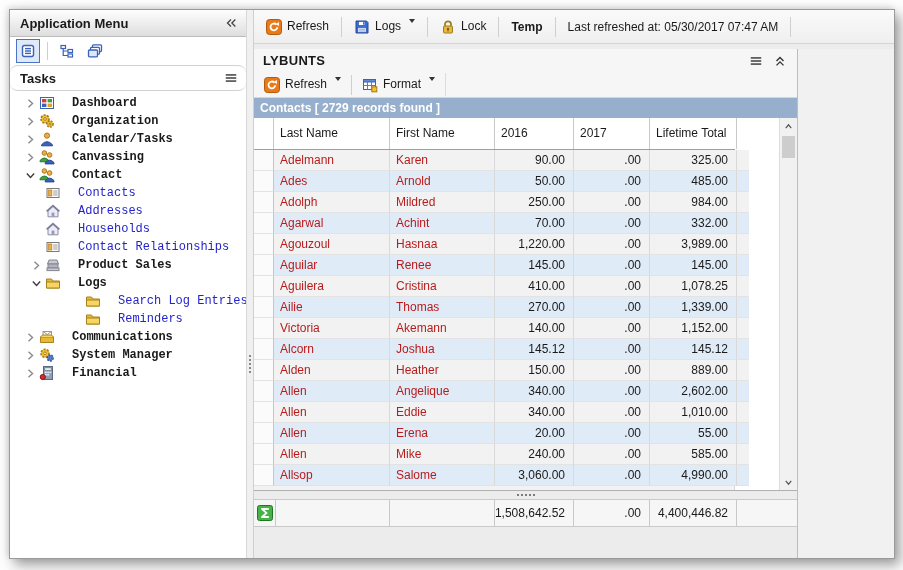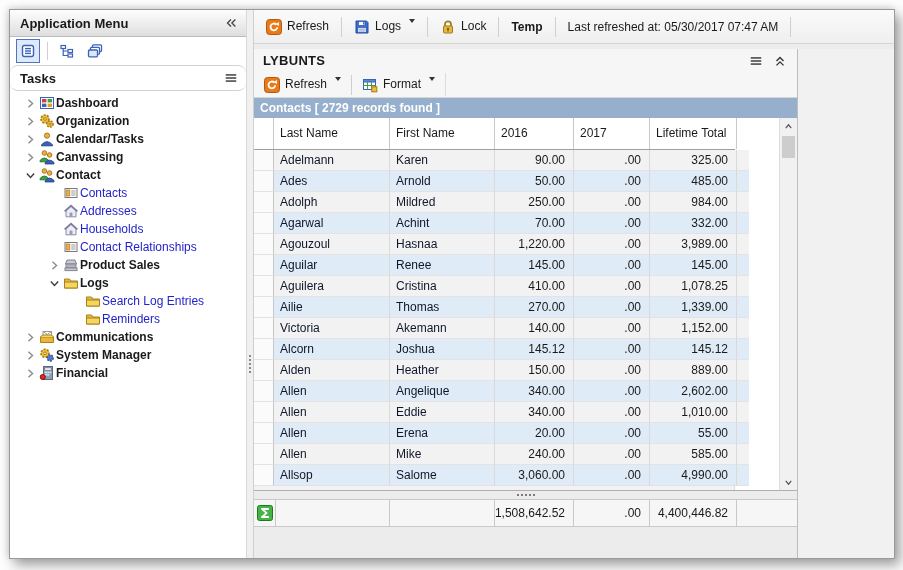--- a/index.html
+++ b/index.html
@@ -20,27 +20,27 @@
   .sidebar-toolbar{height:28px;display:flex;align-items:center;gap:4px;padding:0 6px;background:#fff;}
   .stool{width:22px;height:22px;display:flex;align-items:center;justify-content:center;border:1px solid transparent;}
   .stool.selected{border:1px solid #4a74c8;background:#dfe9f8;}
   .vsep{width:1px;height:18px;background:#cfcfcf;margin:0 3px;flex:none;}
   .tasks-header{height:24px;display:flex;align-items:center;justify-content:space-between;
                 padding:0 8px 0 10px;border-top:1px solid #d2d2d2;border-bottom:1px solid #d2d2d2;
                 font-weight:bold;font-size:13px;background:#fff;border-radius:8px;}
   .tree{flex:1;overflow:hidden;padding-top:3px;}
   .tree-row{height:18px;display:flex;align-items:center;cursor:pointer;}
   .tree-row.lvl0{padding-left:14px;}
-  .tree-row.lvl1{padding-left:38px;}
+  .tree-row.lvl1{padding-left:20px;}
   .tree-row.lvl2{padding-left:60px;}
   .chev{width:15px;height:15px;flex:none;display:flex;align-items:center;}
   .chev svg{width:13px;height:13px;}
   .ticon{width:17px;height:16px;flex:none;}
   .ticon svg{width:16px;height:16px;}
-  .tlabel{margin-left:0;white-space:nowrap;}
+  .tlabel{margin-left:16px;white-space:nowrap;font-family:Liberation Mono, monospace;}
   .tree-row.group .tlabel{font-weight:bold;color:#1a1a1a;}
   .tree-row.link .tlabel{color:#2323cc;}
   
   .vsplitter{width:6px;flex:none;background:#f0f0f0;border-left:1px solid #d8d8d8;border-right:1px solid #cfcfcf;
              display:flex;align-items:center;justify-content:center;cursor:col-resize;}
   .vgrip{display:flex;flex-direction:column;gap:2px;margin-top:160px;}
   .vgrip i{width:2px;height:2px;background:#8a8a8a;display:block;}
   
   .main{flex:1;display:flex;flex-direction:column;min-width:0;}
   .top-toolbar{height:33px;flex:none;background:linear-gradient(#fafafa,#efefef);
@@ -70,21 +70,21 @@
   .gh{display:flex;align-items:center;padding:0 6px;border-right:1px solid #c9c9c9;
       line-height:1.15;cursor:pointer;}
   .gh.filler{border-right:none;cursor:default;}
   .grid-row{height:21px;}
   .grid-row .cell{display:flex;align-items:center;padding:0 6px;border-right:1px solid #d9d9d9;
                   border-bottom:1px solid #e3e3e3;overflow:hidden;white-space:nowrap;}
   .grid-row .cell.filler{border-right:none;}
   .grid-row.odd .cell{background:#f2f2f2;}
   .grid-row.even .cell{background:#dfebf7;}
   .grid-row .sel{background:#fbfbfb !important;border-right:1px solid #c6c6c6;cursor:pointer;}
-  .cell.name{color:#0f172a;cursor:pointer;}
+  .cell.name{color:#b91c1c;cursor:pointer;}
   .cell.num{justify-content:flex-end;padding-right:8px;}
   .row-sliver{height:4px;background:#f2f2f2;border-right:1px solid #d9d9d9;}
   
   .vscroll{width:17px;flex:none;background:#f1f1f1;border-left:1px solid #dcdcdc;
            display:flex;flex-direction:column;align-items:center;}
   .sarrow{width:17px;height:16px;display:flex;align-items:center;justify-content:center;cursor:pointer;}
   .sarrow svg{width:11px;height:11px;}
   .sthumb{width:13px;height:22px;background:#cdcdcd;margin-top:2px;cursor:pointer;}
   .strack{flex:1;width:17px;cursor:pointer;}
   

